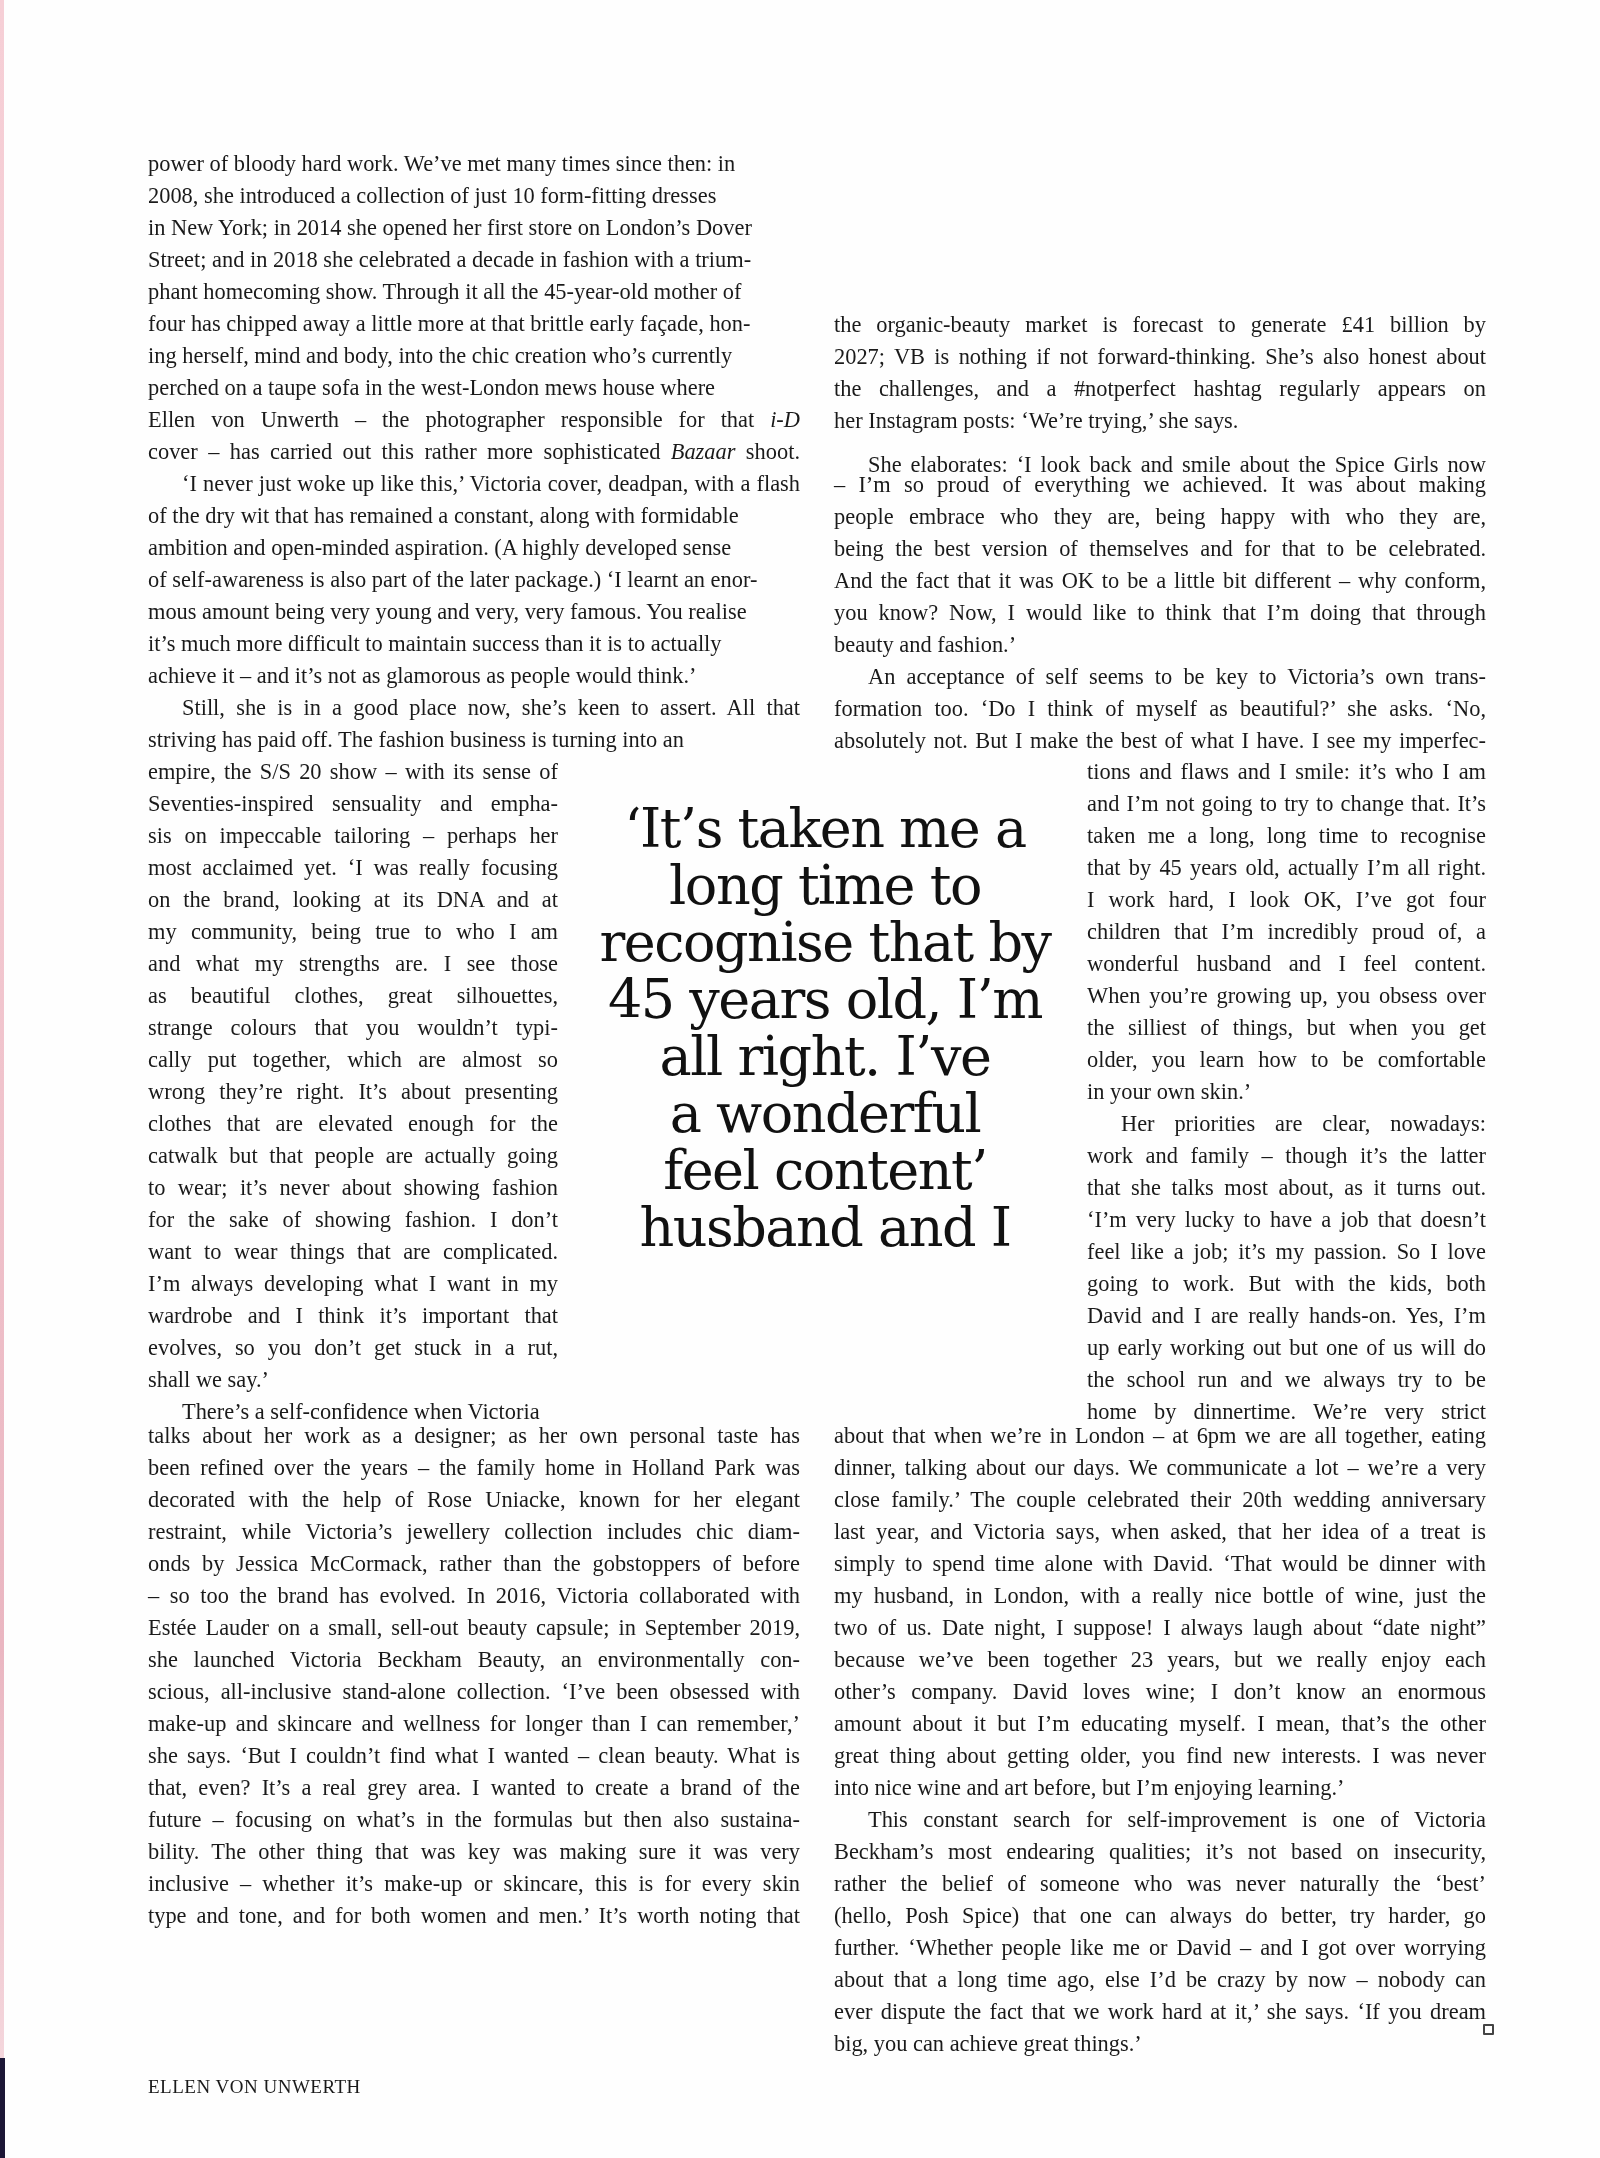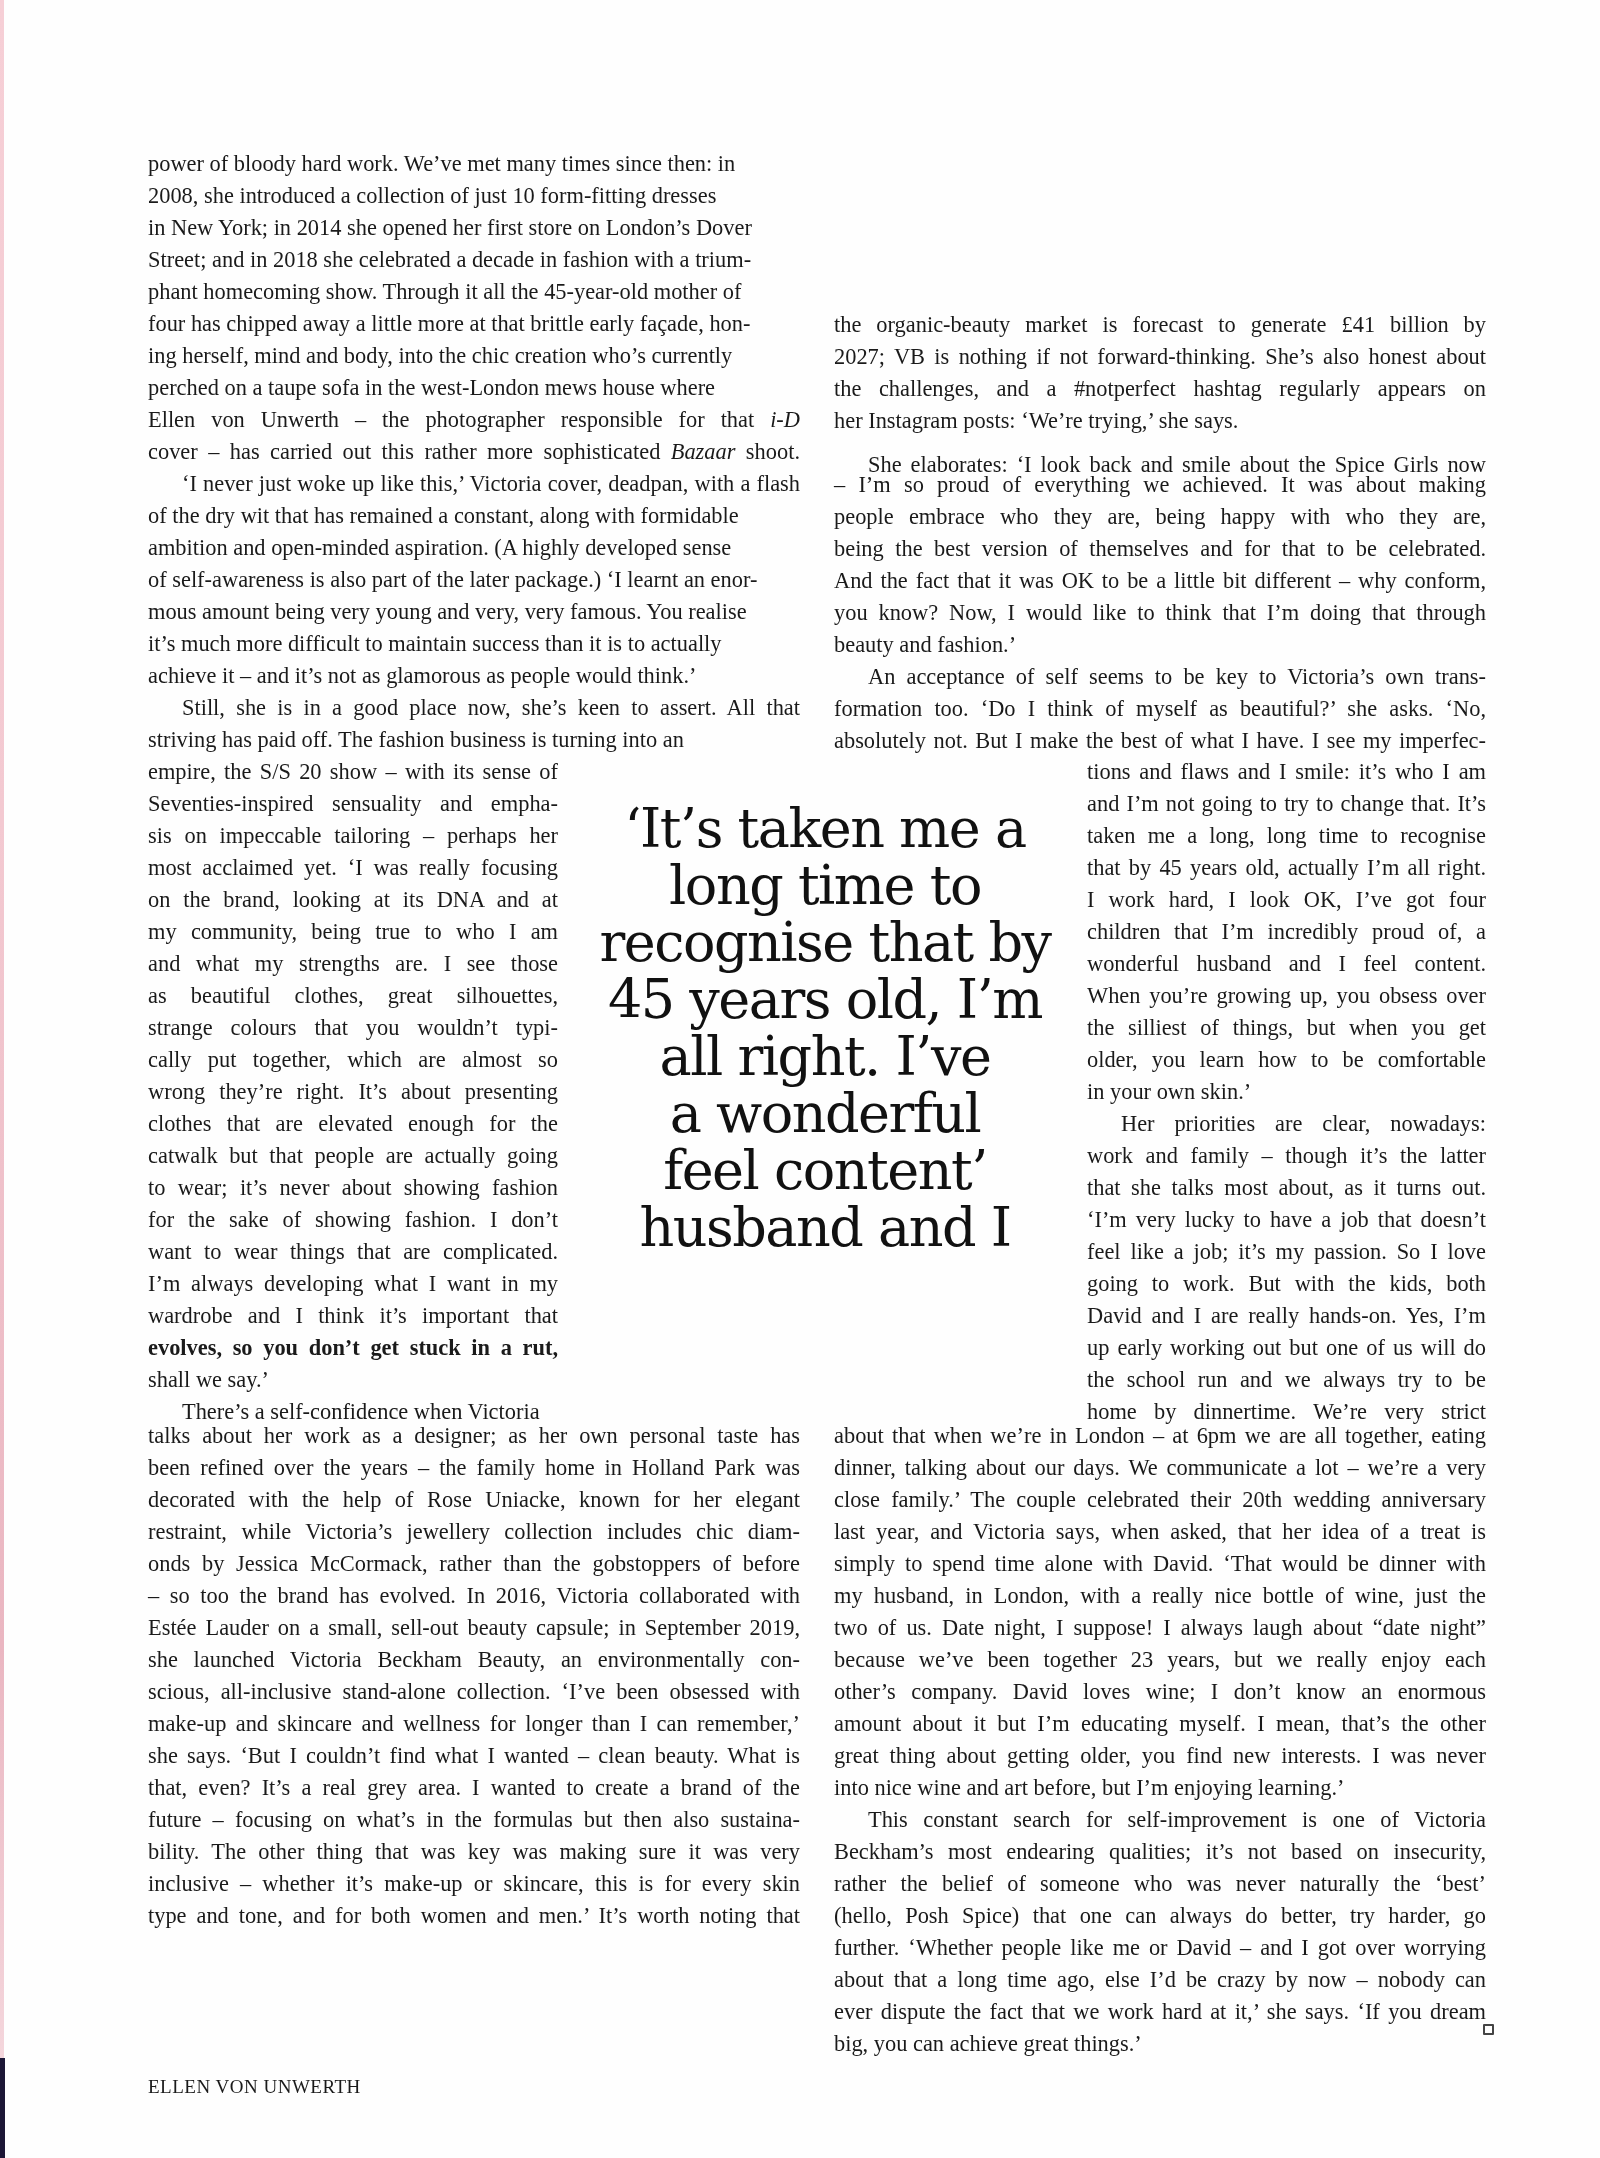--- a/index.html
+++ b/index.html
@@ -87,21 +87,21 @@
     <div class="line" style="top: 256px; left: 0px; width: 410px;">strange colours that you wouldn’t typi-</div>
     <div class="line" style="top: 288px; left: 0px; width: 410px;">cally put together, which are almost so</div>
     <div class="line" style="top: 320px; left: 0px; width: 410px;">wrong they’re right. It’s about presenting</div>
     <div class="line" style="top: 352px; left: 0px; width: 410px;">clothes that are elevated enough for the</div>
     <div class="line" style="top: 384px; left: 0px; width: 410px;">catwalk but that people are actually going</div>
     <div class="line" style="top: 416px; left: 0px; width: 410px;">to wear; it’s never about showing fashion</div>
     <div class="line" style="top: 448px; left: 0px; width: 410px;">for the sake of showing fashion. I don’t</div>
     <div class="line" style="top: 480px; left: 0px; width: 410px;">want to wear things that are complicated.</div>
     <div class="line" style="top: 512px; left: 0px; width: 410px;">I’m always developing what I want in my</div>
     <div class="line" style="top: 544px; left: 0px; width: 410px;">wardrobe and I think it’s important that</div>
-    <div class="line" style="top: 576px; left: 0px; width: 410px; font-weight: bold;">evolves, so you don’t get stuck in a rut,</div>
+    <div class="line" style="top: 576px; left: 0px; width: 410px;">evolves, so you don’t get stuck in a rut,</div>
     <div class="line last" style="top: 608px; left: 0px; width: 410px;">shall we say.’</div>
     <div class="line last" style="top: 640px; left: 34px; width: 376px;">There’s a self-confidence when Victoria</div>
   </div>
 
 <div class="col" id="lb" style="left:148px; top:1420px; width:652px;">
     <div class="line" style="top: 0px; left: 0px; width: 652px;">talks about her work as a designer; as her own personal taste has</div>
     <div class="line" style="top: 32px; left: 0px; width: 652px;">been refined over the years – the family home in Holland Park was</div>
     <div class="line" style="top: 64px; left: 0px; width: 652px;">decorated with the help of Rose Uniacke, known for her elegant</div>
     <div class="line" style="top: 96px; left: 0px; width: 652px;">restraint, while Victoria’s jewellery collection includes chic diam-</div>
     <div class="line" style="top: 128px; left: 0px; width: 652px;">onds by Jessica McCormack, rather than the gobstoppers of before</div>

